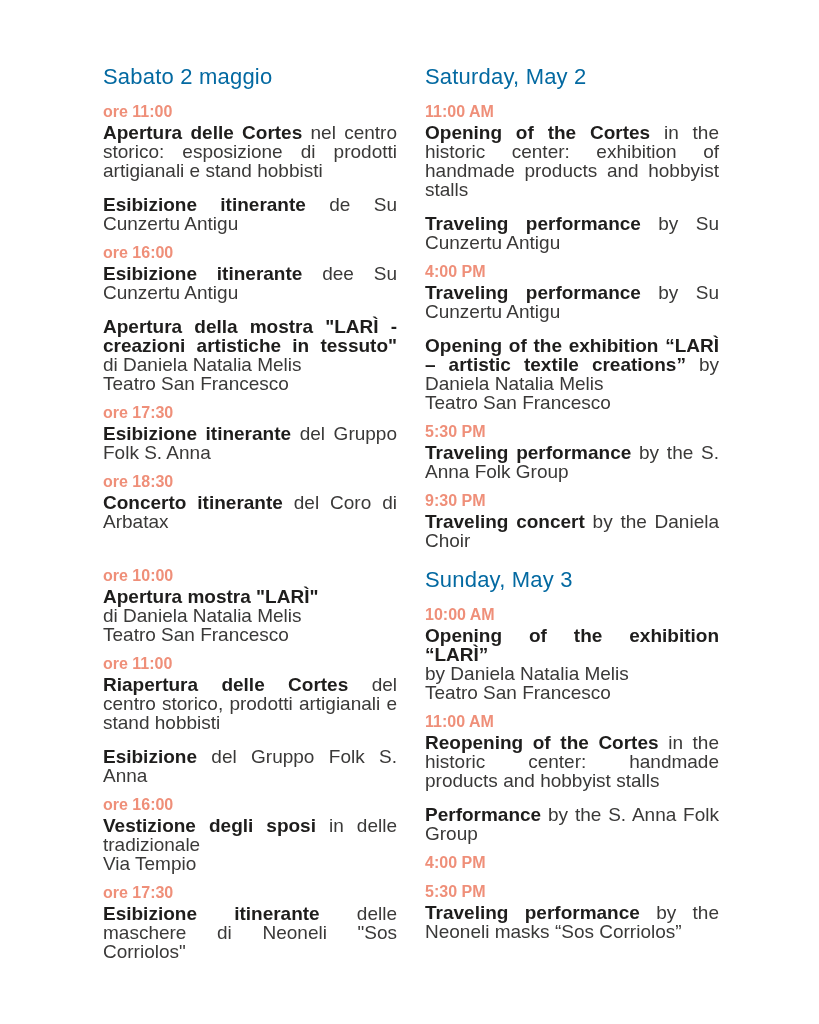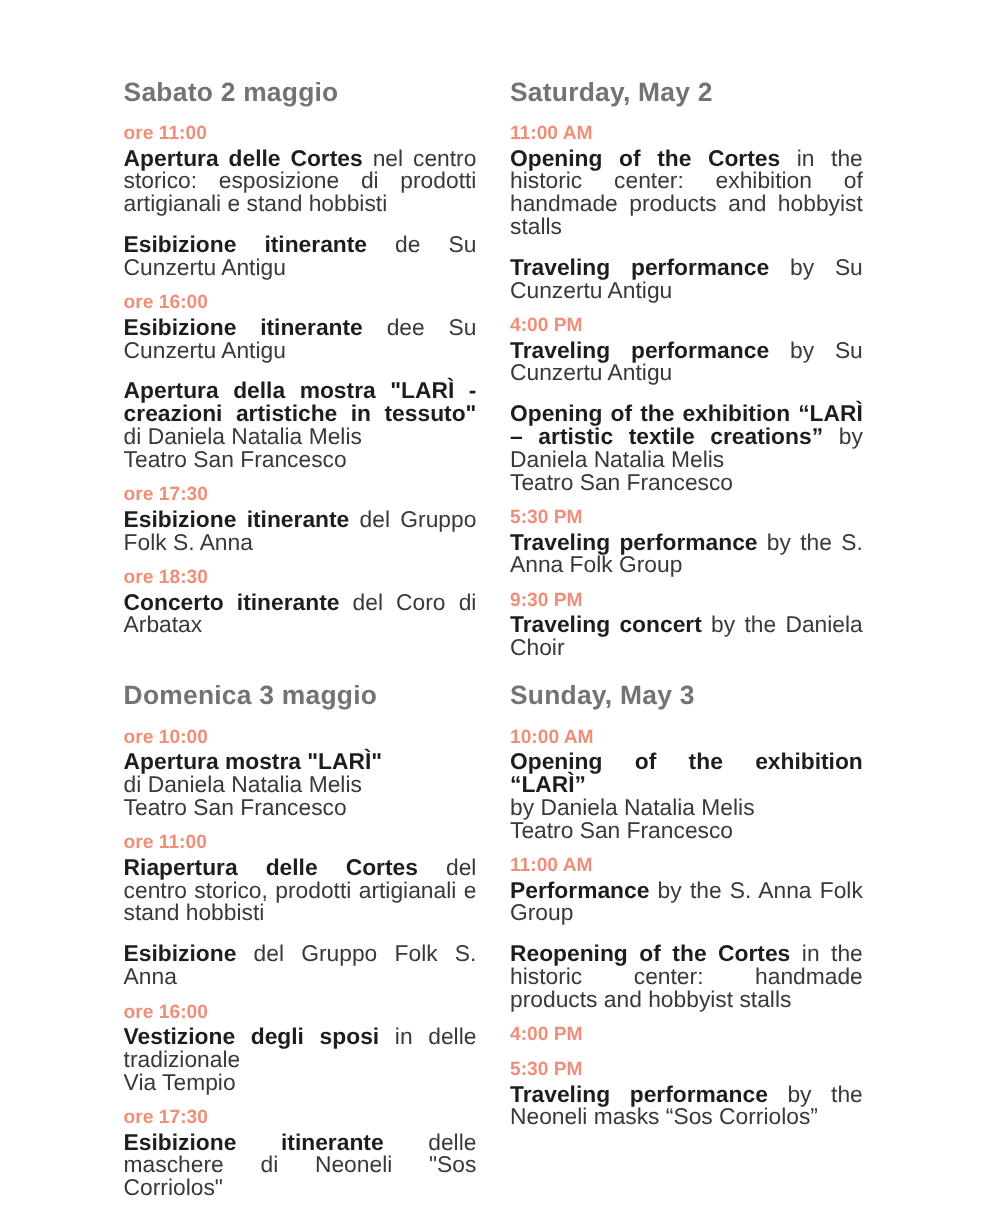--- a/index.html
+++ b/index.html
@@ -29,22 +29,22 @@
     row-gap: 6px;
     align-items: start;
   }
   .day-section {
     width: 294px;
   }
   .day-heading {
     margin: 0 0 13px 0;
     font-size: 22px;
     line-height: 26px;
-    font-weight: bold;
-    color: #737373;
+    font-weight: normal;
+    color: #0369a1;
     letter-spacing: 0.2px;
   }
   .time-block {
     margin: 0 0 11px 0;
   }
   .time-label {
     margin: 0 0 2px 0;
     font-size: 16px;
     line-height: 18px;
     font-weight: bold;
@@ -109,21 +109,20 @@
         <div class="time-block">
           <div class="time-label">5:30 PM</div>
           <p class="event-par"><span class="b">Traveling performance</span><span class="r">  by the S. Anna Folk Group</span></p>
         </div>
         <div class="time-block">
           <div class="time-label">9:30 PM</div>
           <p class="event-par"><span class="b">Traveling concert</span><span class="r"> by the Daniela Choir</span></p>
         </div>
       </section>
       <section class="day-section">
-        <h2 class="day-heading">Domenica 3 maggio</h2>
         <div class="time-block">
           <div class="time-label">ore 10:00</div>
           <p class="event-par"><span class="b">Apertura mostra "LARÌ"</span><br><span class="r">di Daniela Natalia Melis</span><br><span class="r">Teatro San Francesco</span></p>
         </div>
         <div class="time-block">
           <div class="time-label">ore 11:00</div>
           <p class="event-par"><span class="b">Riapertura delle Cortes</span><span class="r"> del centro storico, prodotti artigianali e stand hobbisti</span></p>
           <p class="event-par"><span class="b">Esibizione</span><span class="r"> del Gruppo Folk S. Anna</span></p>
         </div>
         <div class="time-block">
@@ -136,22 +135,22 @@
         </div>
       </section>
       <section class="day-section">
         <h2 class="day-heading">Sunday, May 3</h2>
         <div class="time-block">
           <div class="time-label">10:00 AM</div>
           <p class="event-par"><span class="b">Opening of the exhibition “LARÌ”</span><br><span class="r">by Daniela Natalia Melis</span><br><span class="r">Teatro San Francesco</span></p>
         </div>
         <div class="time-block">
           <div class="time-label">11:00 AM</div>
+          <p class="event-par"><span class="b">Reopening of the Cortes</span><span class="r"> in the historic center: handmade products and hobbyist stalls</span></p>
           <p class="event-par"><span class="b">Performance</span><span class="r"> by the S. Anna Folk Group</span></p>
-          <p class="event-par"><span class="b">Reopening of the Cortes</span><span class="r"> in the historic center: handmade products and hobbyist stalls</span></p>
         </div>
         <div class="time-block">
           <div class="time-label">4:00 PM</div>
         </div>
         <div class="time-block">
           <div class="time-label">5:30 PM</div>
           <p class="event-par"><span class="b">Traveling performance</span><span class="r"> by the Neoneli masks “Sos Corriolos”</span></p>
         </div>
       </section>
     </div>

